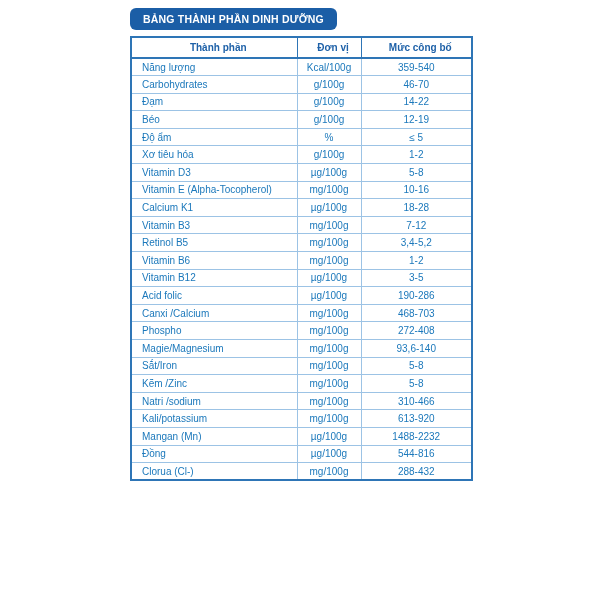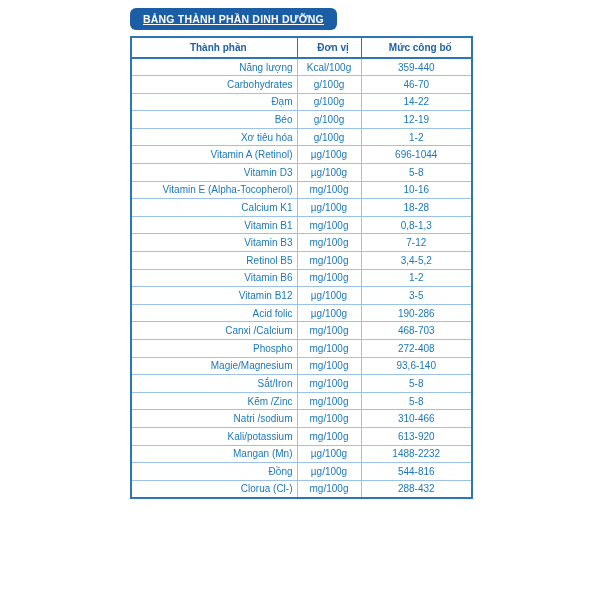--- a/index.html
+++ b/index.html
@@ -20,21 +20,20 @@
     left: 130px; top: 8px;
     background: var(--badge-bg, #1b5ea6);
     color: #ffffff;
     font-weight: bold;
     font-size: 10.5px;
     line-height: 1;
     letter-spacing: 0.2px;
     padding: 6px 13px 5px 13px;
     border-radius: 6px;
     white-space: nowrap;
-    text-decoration: underline;
   }
   table.nutrition {
     position: absolute;
     left: 130px; top: 36px;
     width: 341px;
     border-collapse: collapse;
     table-layout: fixed;
     border: 2px solid var(--border-strong, #2e75b6);
     background: #ffffff;
   }
@@ -54,21 +53,21 @@
     white-space: nowrap;
   }
   thead th {
     color: var(--header-text, #1e61a8);
     font-weight: bold;
     height: 21px;
     border: 1px solid var(--border-strong, #2e75b6);
     border-bottom: 2px solid var(--border-strong, #2e75b6);
     padding-left: 12px;
   }
-  td.name { text-align: right; padding-left: 10px; }
+  td.name { text-align: left; padding-left: 10px; }
 </style>
 </head>
 <body>
 
 <div class="canvas">
 
   <div class="badge">BẢNG THÀNH PHẦN DINH DƯỠNG</div>
 
   <table class="nutrition">
     <colgroup>
@@ -80,66 +79,61 @@
       <tr>
         <th>Thành phần</th>
         <th>Đơn vị</th>
         <th>Mức công bố</th>
       </tr>
     </thead>
     <tbody>
         <tr>
           <td class="name">Năng lượng</td>
           <td>Kcal/100g</td>
-          <td>359-440</td>
+          <td>359-540</td>
         </tr>
         <tr>
           <td class="name">Carbohydrates</td>
           <td>g/100g</td>
           <td>46-70</td>
         </tr>
         <tr>
           <td class="name">Đạm</td>
           <td>g/100g</td>
           <td>14-22</td>
         </tr>
         <tr>
           <td class="name">Béo</td>
           <td>g/100g</td>
           <td>12-19</td>
         </tr>
         <tr>
+          <td class="name">Độ ẩm</td>
+          <td>%</td>
+          <td>≤ 5</td>
+        </tr>
+        <tr>
           <td class="name">Xơ tiêu hóa</td>
           <td>g/100g</td>
           <td>1-2</td>
         </tr>
         <tr>
-          <td class="name">Vitamin A (Retinol)</td>
-          <td>µg/100g</td>
-          <td>696-1044</td>
-        </tr>
-        <tr>
           <td class="name">Vitamin D3</td>
           <td>µg/100g</td>
           <td>5-8</td>
         </tr>
         <tr>
           <td class="name">Vitamin E (Alpha-Tocopherol)</td>
           <td>mg/100g</td>
           <td>10-16</td>
         </tr>
         <tr>
           <td class="name">Calcium K1</td>
           <td>µg/100g</td>
           <td>18-28</td>
-        </tr>
-        <tr>
-          <td class="name">Vitamin B1</td>
-          <td>mg/100g</td>
-          <td>0,8-1,3</td>
         </tr>
         <tr>
           <td class="name">Vitamin B3</td>
           <td>mg/100g</td>
           <td>7-12</td>
         </tr>
         <tr>
           <td class="name">Retinol B5</td>
           <td>mg/100g</td>
           <td>3,4-5,2</td>

